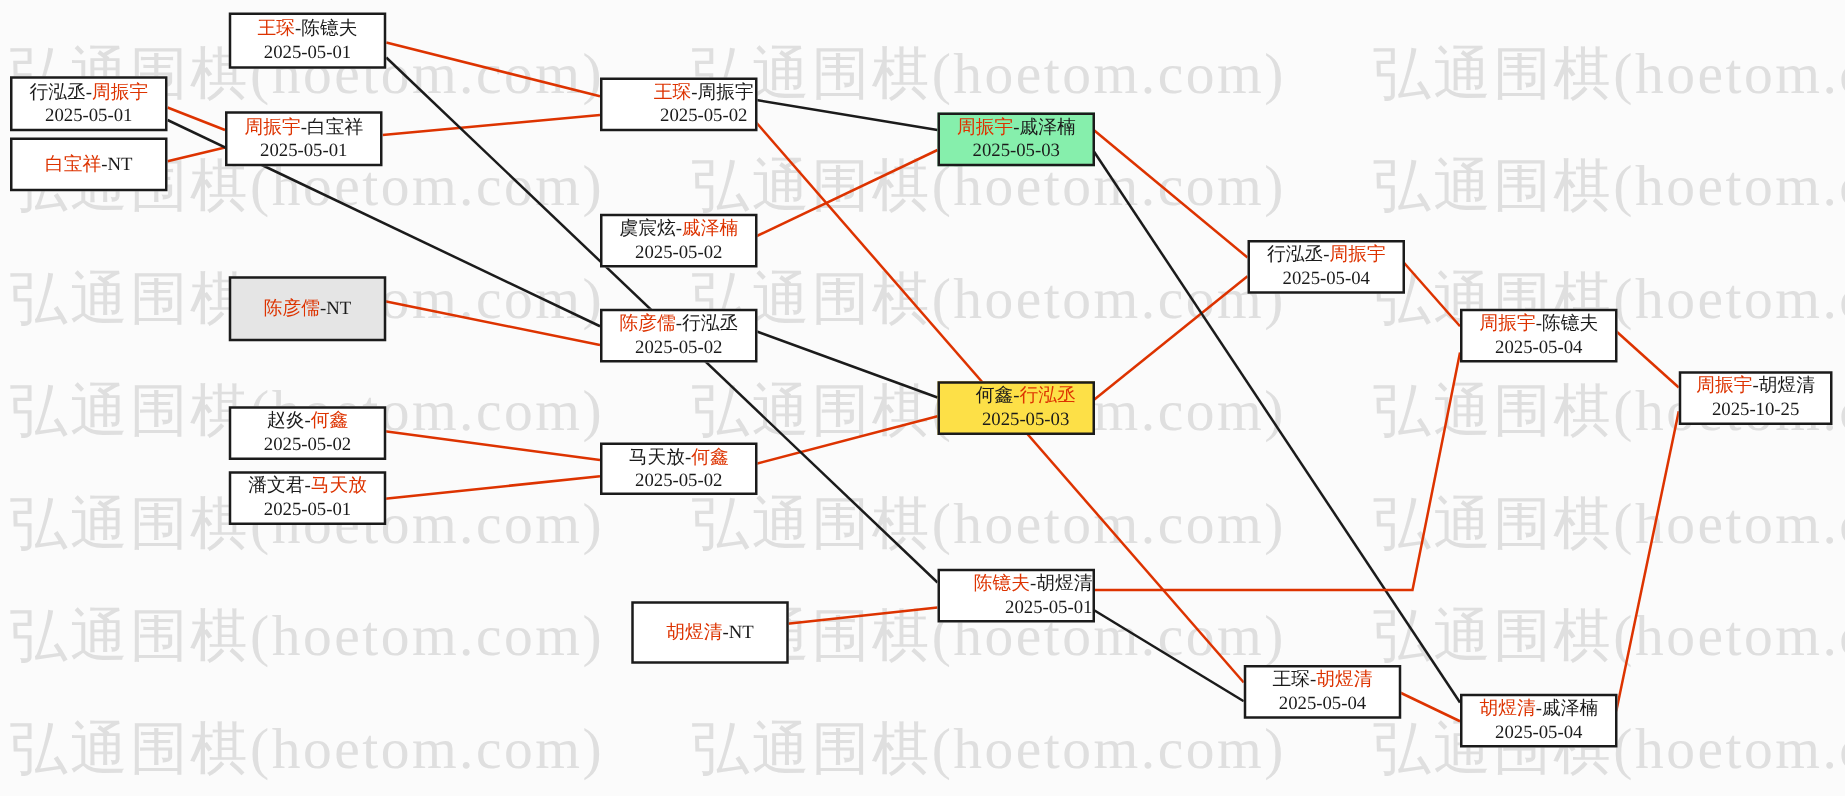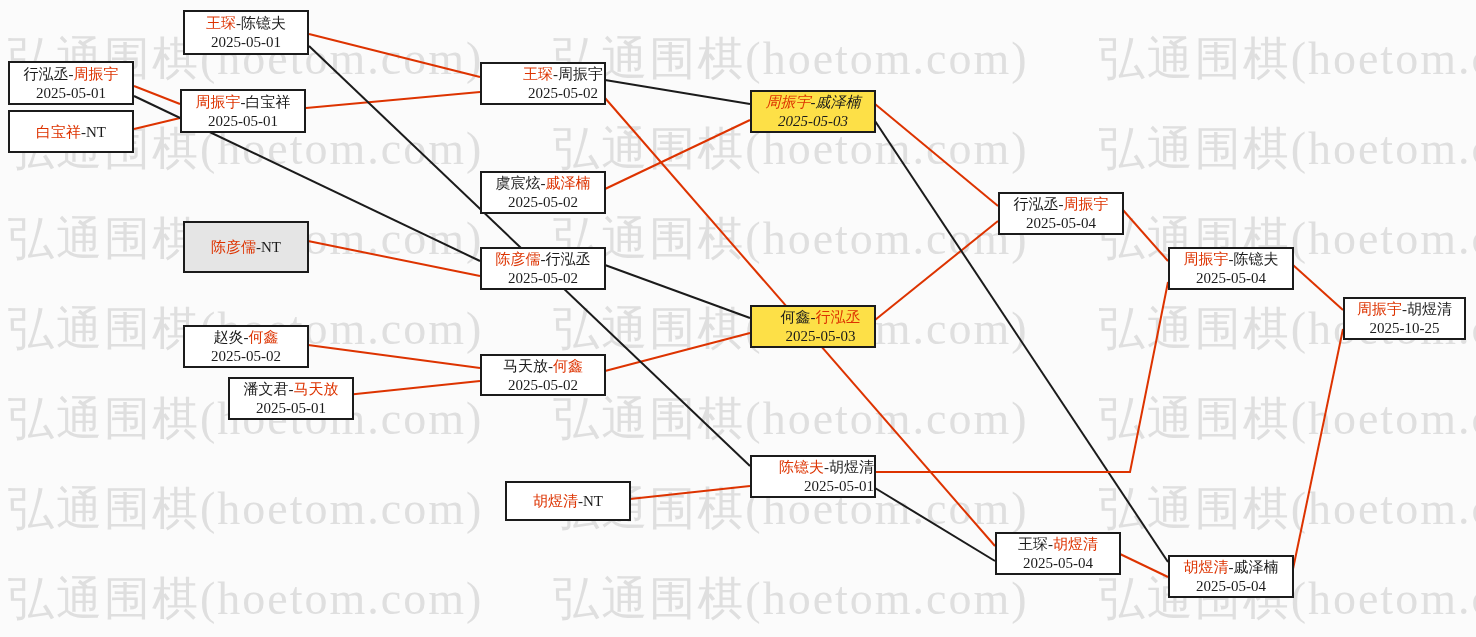--- a/index.html
+++ b/index.html
@@ -81,44 +81,44 @@
         <div class="players"><span class="win">周振宇</span><span>-</span><span>白宝祥</span></div>
         <div class="date">2025-05-01</div>
       </div>
       <div class="match-box" style="left: 183px; top: 221px; width: 126px; height: 52px; border-color: rgb(27, 27, 27); background: #e5e5e5;">
         <div class="players"><span class="win">陈彦儒</span><span>-</span><span>NT</span></div>
       </div>
       <div class="match-box" style="left: 183px; top: 325px; width: 126px; height: 43px; border-color: rgb(27, 27, 27); background: rgb(255, 255, 255);">
         <div class="players"><span>赵炎</span><span>-</span><span class="win">何鑫</span></div>
         <div class="date">2025-05-02</div>
       </div>
-      <div class="match-box" style="left: 183px; top: 377px; width: 126px; height: 43px; border-color: rgb(27, 27, 27); background: rgb(255, 255, 255); margin-left: 45px;">
+      <div class="match-box" style="left: 183px; top: 377px; width: 126px; height: 43px; border-color: rgb(27, 27, 27); background: rgb(255, 255, 255);">
         <div class="players"><span>潘文君</span><span>-</span><span class="win">马天放</span></div>
         <div class="date">2025-05-01</div>
       </div>
-      <div class="match-box" style="left: 505px; top: 481px; width: 126px; height: 40px; border-color: rgb(27, 27, 27); background: rgb(255, 255, 255); text-align: center;">
+      <div class="match-box" style="left: 505px; top: 481px; width: 126px; height: 50px; border-color: rgb(27, 27, 27); background: rgb(255, 255, 255); text-align: center;">
         <div class="players"><span class="win">胡煜清</span><span>-</span><span>NT</span></div>
       </div>
       <div class="match-box" style="left: 480px; top: 62px; width: 126px; height: 43px; border-color: rgb(27, 27, 27); background: rgb(255, 255, 255); padding-left: 40px;">
         <div class="players"><span class="win">王琛</span><span>-</span><span>周振宇</span></div>
         <div class="date">2025-05-02</div>
       </div>
       <div class="match-box" style="left: 480px; top: 171px; width: 126px; height: 43px; border-color: rgb(27, 27, 27); background: rgb(255, 255, 255);">
         <div class="players"><span>虞宸炫</span><span>-</span><span class="win">戚泽楠</span></div>
         <div class="date">2025-05-02</div>
       </div>
       <div class="match-box" style="left: 480px; top: 247px; width: 126px; height: 43px; border-color: rgb(27, 27, 27); background: rgb(255, 255, 255);">
         <div class="players"><span class="win">陈彦儒</span><span>-</span><span>行泓丞</span></div>
         <div class="date">2025-05-02</div>
       </div>
       <div class="match-box" style="left: 480px; top: 354px; width: 126px; height: 42px; border-color: rgb(27, 27, 27); background: rgb(255, 255, 255); justify-content: space-between;">
         <div class="players"><span>马天放</span><span>-</span><span class="win">何鑫</span></div>
         <div class="date">2025-05-02</div>
       </div>
-      <div class="match-box" style="left: 750px; top: 90px; width: 126px; height: 43px; border-color: rgb(27, 27, 27); background: #fde047; font-style: italic;">
+      <div class="match-box" style="left: 750px; top: 90px; width: 126px; height: 43px; border-color: rgb(27, 27, 27); background: #86efac;">
         <div class="players"><span class="win">周振宇</span><span>-</span><span>戚泽楠</span></div>
         <div class="date">2025-05-03</div>
       </div>
       <div class="match-box" style="left: 750px; top: 305px; width: 126px; height: 43px; border-color: rgb(27, 27, 27); background: #fde047; padding-left: 15px;">
         <div class="players"><span>何鑫</span><span>-</span><span class="win">行泓丞</span></div>
         <div class="date">2025-05-03</div>
       </div>
       <div class="match-box" style="left: 750px; top: 455px; width: 126px; height: 43px; border-color: rgb(27, 27, 27); background: rgb(255, 255, 255); align-items: flex-end;">
         <div class="players"><span class="win">陈镱夫</span><span>-</span><span>胡煜清</span></div>
         <div class="date">2025-05-01</div>

